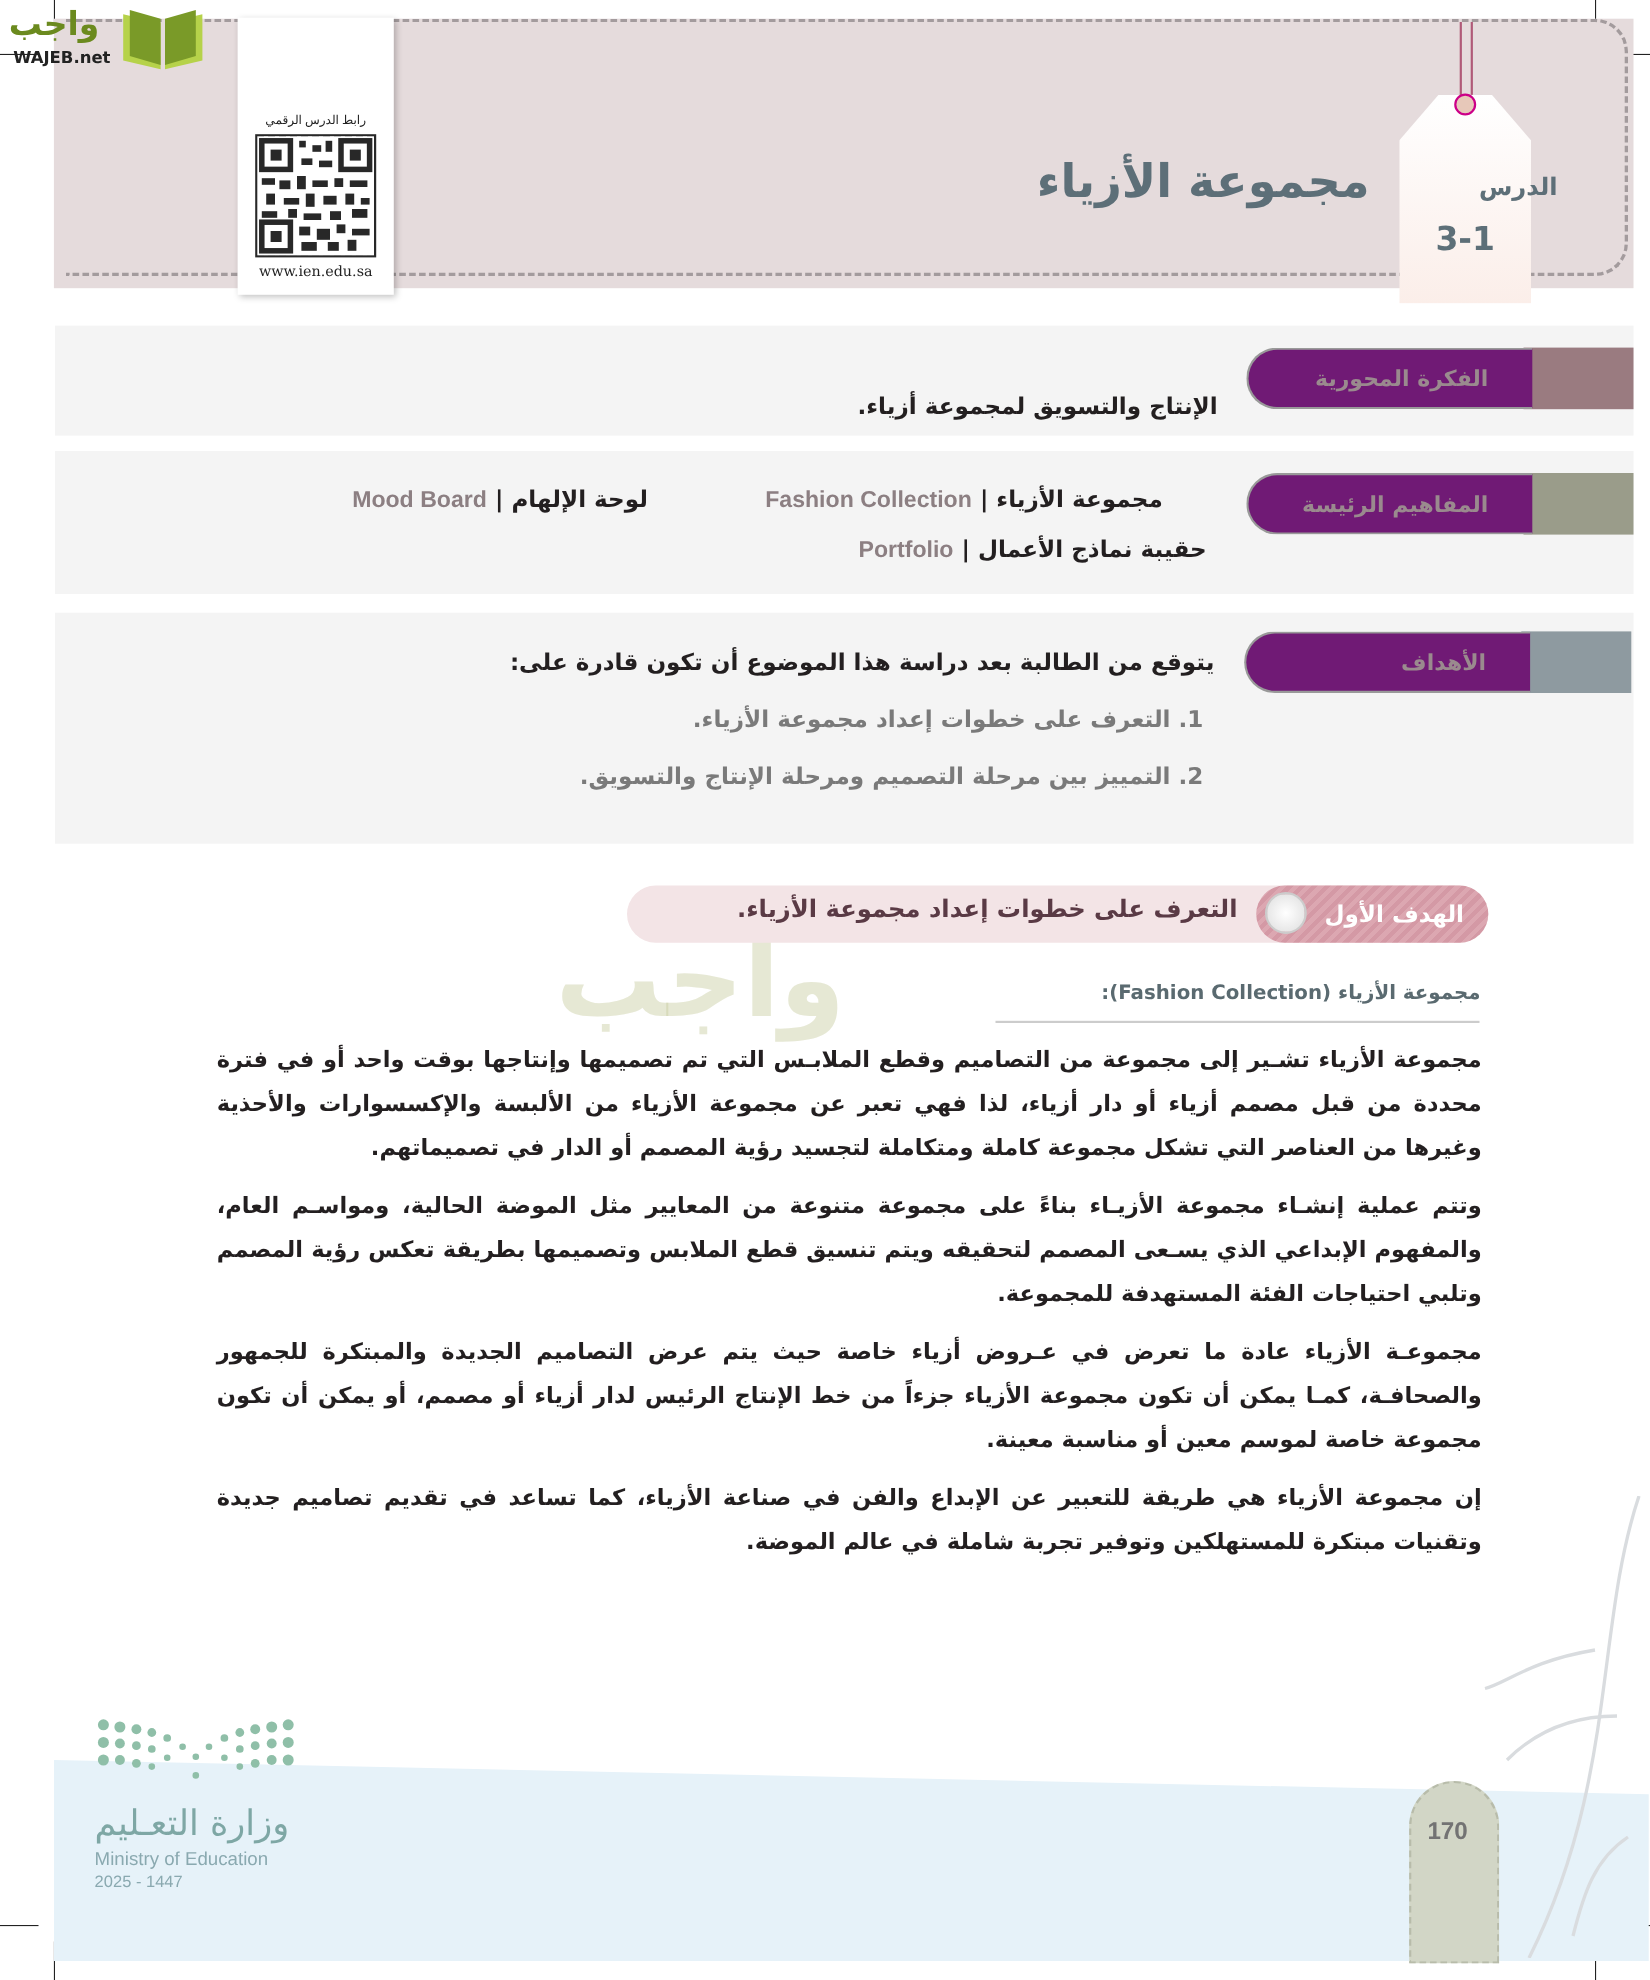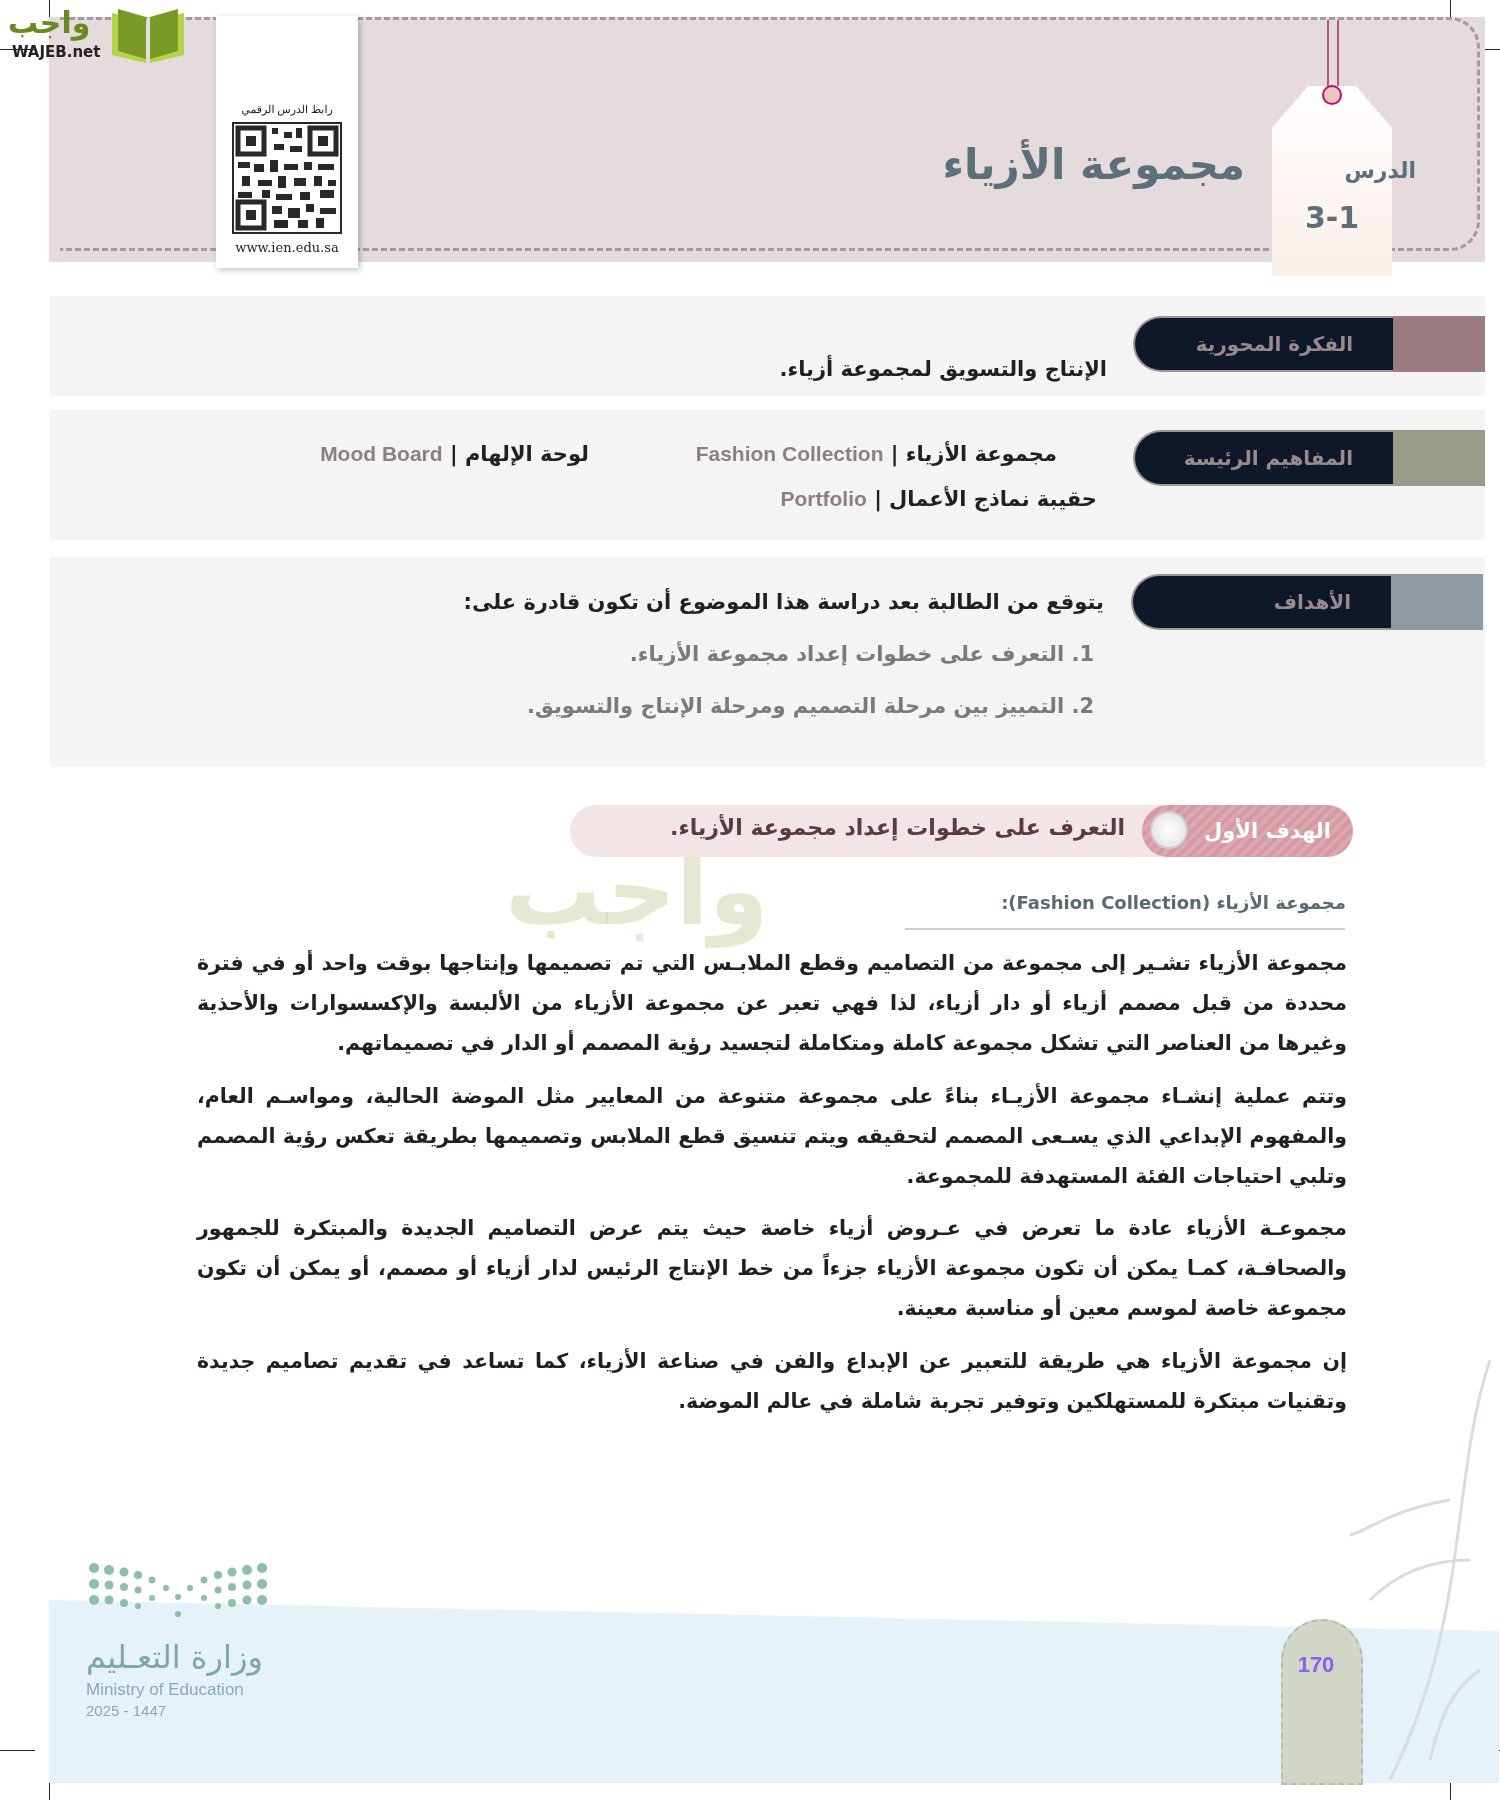--- a/index.html
+++ b/index.html
@@ -17,40 +17,40 @@
   .qr-card{left:216px;top:16px;width:142px;height:252px;background:#fff;box-shadow:2px 2px 6px rgba(0,0,0,.25);}
   .qr-label{left:216px;top:103px;width:142px;text-align:center;font-size:11px;color:#222;font-family:Liberation Serif, serif;}
   .qr{left:232px;top:122px;width:110px;height:112px;border:2px solid #111;box-sizing:border-box;background:
     repeating-linear-gradient(90deg,#111 0 6px,#fff 6px 10px),#fff;opacity:.9;}
   .qr-url{left:216px;top:240px;width:142px;text-align:center;font-size:13px;font-family:"DejaVu Serif",serif;color:#222;direction:ltr;}
   .wajeb-logo{left:8px;top:5px;font-size:30px;font-weight:bold;color:#6b8a1e;direction:ltr;}
   .wajeb-sub{left:12px;top:43px;font-size:15px;font-weight:bold;color:#222;direction:ltr;}
   .book{left:108px;top:5px;width:80px;height:60px;}
   
   .row{left:50px;width:1435px;background:#f4f4f4;}
-  .pill{height:56px;width:260px;background:#0f172a;border:2px solid #999;border-radius:40px 0 0 40px;border-right:none;box-sizing:border-box;font-size:20px;font-weight:bold;color:#9a8a8e;display:flex;align-items:center;justify-content:flex-start;padding-right:40px;}
+  .pill{height:56px;width:260px;background:#701a75;border:2px solid #999;border-radius:40px 0 0 40px;border-right:none;box-sizing:border-box;font-size:20px;font-weight:bold;color:#9a8a8e;display:flex;align-items:center;justify-content:flex-start;padding-right:40px;}
   .swatch{width:100px;height:56px;}
   .row-text{font-size:21px;font-weight:bold;color:#231f20;}
   .eng{color:#8c7f82;font-family:"Liberation Sans",sans-serif;}
   
   .obj-bar{left:570px;top:805px;width:783px;height:52px;background:#f3e4e6;border-radius:30px;}
   .obj-pill{left:1142px;top:805px;width:211px;height:52px;background:repeating-linear-gradient(135deg,#dca7b1 0 4px,#d499a5 4px 8px);border-radius:30px;color:#fff;font-size:21px;font-weight:bold;display:flex;align-items:center;justify-content:center;padding-left:40px;box-sizing:border-box;}
   .button-icon{left:1150px;top:811px;width:38px;height:38px;border-radius:50%;background:radial-gradient(#fff,#ddd);border:2px solid #ccc;box-sizing:border-box;}
   .obj-text{right:375px;top:815px;font-size:22px;font-weight:bold;color:#5a3a45;}
   .section-heading{right:154px;top:892px;font-size:18px;font-weight:bold;color:#5a6a70;}
   .section-line{left:905px;top:928px;width:440px;height:2px;background:#ccc;}
   .para{left:197px;width:1150px;font-size:20.5px;font-weight:bold;line-height:40px;text-align:justify;text-align-last:right;color:#231f20;}
   
   .footer-bg{left:49px;top:1600px;width:1450px;height:183px;background:#e6f2f9;clip-path:polygon(0 0,100% 17%,100% 100%,0 100%);}
   .moe-dots{left:88px;top:1562px;width:180px;height:60px;}
   .moe-ar{left:86px;top:1638px;font-size:32px;color:#7ea7a5;}
   .moe-en{left:86px;top:1680px;font-size:17px;color:#8aa9b0;direction:ltr;font-family:"Liberation Sans",sans-serif;}
   .moe-year{left:86px;top:1702px;font-size:15px;color:#8aa9b0;direction:ltr;font-family:"Liberation Sans",sans-serif;}
   .page-tab{left:1281px;top:1619px;width:82px;height:166px;background:#d2d6c6;border-radius:41px 41px 0 0;border:2px dashed #b8bcaa;box-sizing:border-box;}
-  .page-num{left:1281px;top:1652px;width:70px;text-align:center;font-size:22px;font-weight:bold;color:#8b5cf6;font-family:"Liberation Sans",sans-serif;}
+  .page-num{left:1281px;top:1652px;width:70px;text-align:center;font-size:22px;font-weight:bold;color:#737373;font-family:"Liberation Sans",sans-serif;}
   .crop{background:#222;}
   .watermark{left:505px;top:835px;font-size:96px;font-weight:bold;color:rgba(200,205,160,.45);}
 </style>
 </head>
 <body>
 
 <div class="abs crop" style="left:49px;top:0;width:1px;height:20px;"></div>
 <div class="abs crop" style="left:0;top:49px;width:35px;height:1px;"></div>
 <div class="abs crop" style="left:1450px;top:0;width:1px;height:35px;"></div>
 <div class="abs crop" style="left:1465px;top:49px;width:35px;height:1px;"></div>

